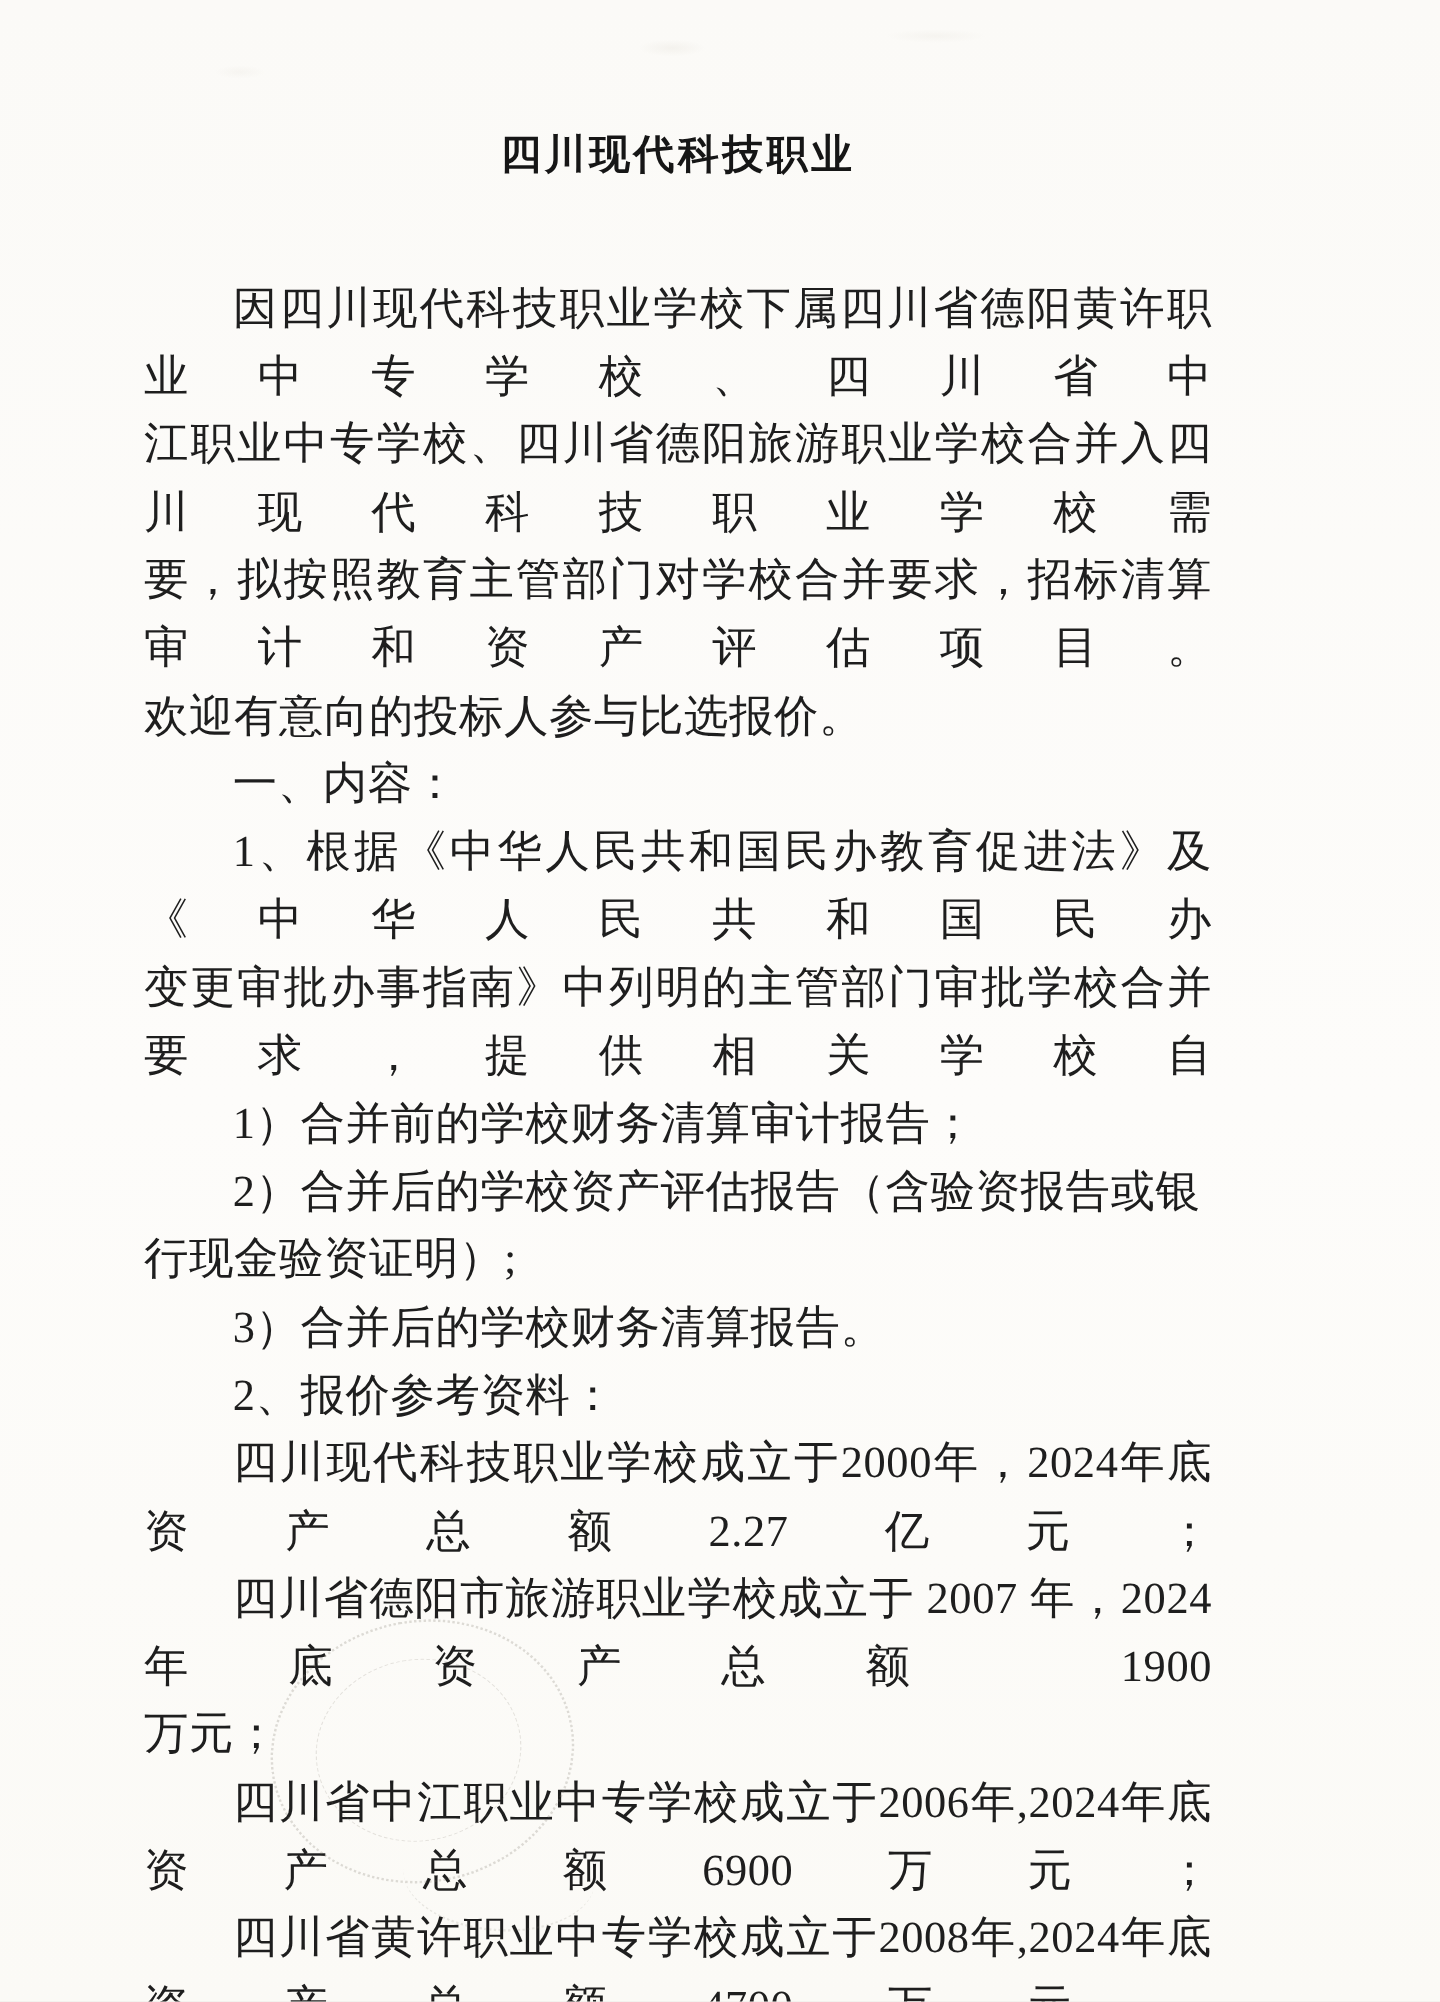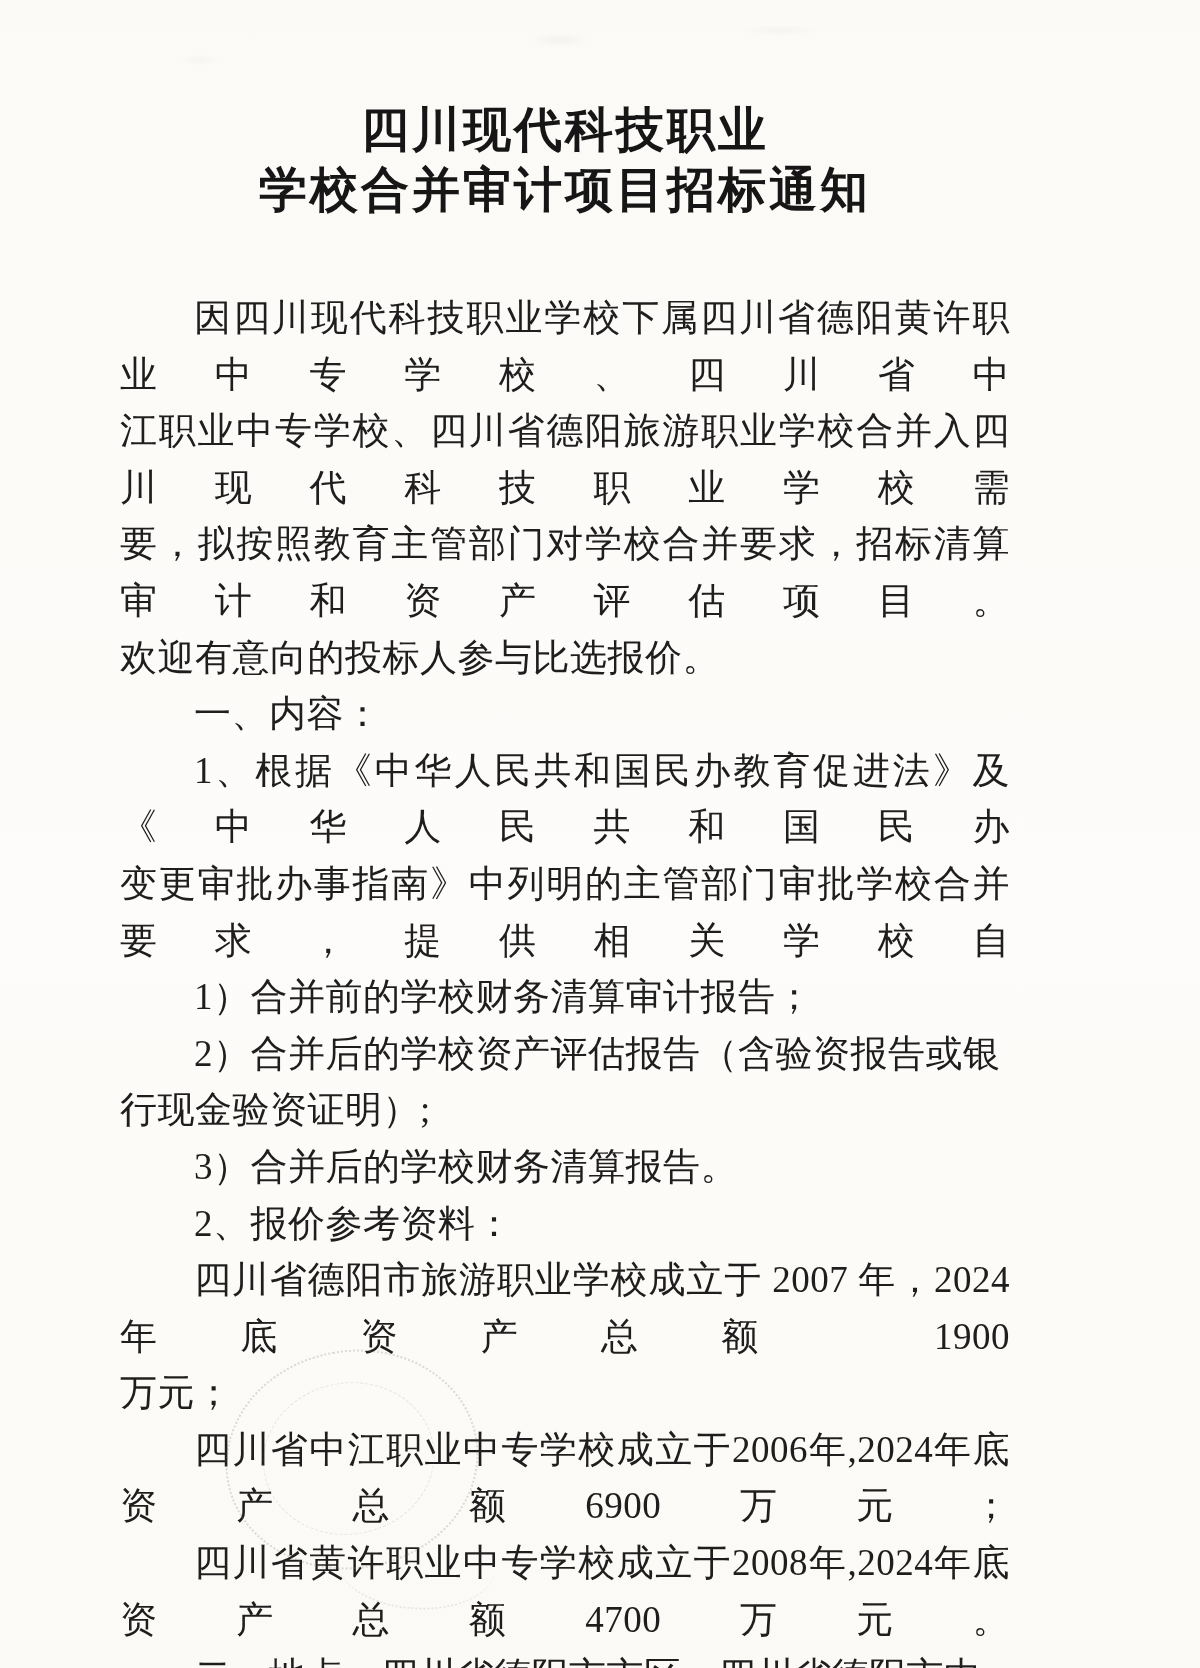--- a/index.html
+++ b/index.html
@@ -24,21 +24,21 @@
     height: 70px;
     background:
       radial-gradient(40px 10px at 560px 40px, rgba(180,170,150,0.10), transparent 70%),
       radial-gradient(60px 8px at 780px 30px, rgba(180,170,150,0.08), transparent 70%),
       radial-gradient(30px 8px at 200px 60px, rgba(180,170,150,0.07), transparent 70%);
   }
   .title-block {
     margin: 100px 190px 0 120px;
     text-align: center;
     font-weight: 600;
-    font-size: 48px;
+    font-size: 34px;
     line-height: 60px;
     letter-spacing: 3px;
     color: #161616;
   }
   .content {
     margin: 70px 190px 0 120px; 
   }
   .line {
     font-size: 37px;
     line-height: 56.6px;
@@ -83,35 +83,35 @@
   }
 </style>
 </head>
 <body>
 
 <div class="page">
   <div class="scan-noise"></div>
 
   <div class="title-block">
     <div>四川现代科技职业</div>
-    <div>学校合并审计项目招标通知</div>
   </div>
 
   <div class="content">
     <div class="line indent just">因四川现代科技职业学校下属四川省德阳黄许职业中专学校、四川省中</div>
     <div class="line just">江职业中专学校、四川省德阳旅游职业学校合并入四川现代科技职业学校需</div>
     <div class="line just">要，拟按照教育主管部门对学校合并要求，招标清算审计和资产评估项目。</div>
     <div class="line">欢迎有意向的投标人参与比选报价。</div>
     <div class="line indent">一、内容：</div>
     <div class="line indent just">1、根据《中华人民共和国民办教育促进法》及《中华人民共和国民办</div>
     <div class="line just">变更审批办事指南》中列明的主管部门审批学校合并要求，提供相关学校自</div>
     <div class="line indent">1）合并前的学校财务清算审计报告；</div>
     <div class="line indent">2）合并后的学校资产评估报告（含验资报告或银行现金验资证明）;</div>
     <div class="line indent">3）合并后的学校财务清算报告。</div>
     <div class="line indent">2、报价参考资料：</div>
+    <div class="line indent just">四川现代科技职业学校成立于2000年，2024年底资产总额2.27亿元；</div>
     <div class="line indent just">四川省德阳市旅游职业学校成立于 2007 年，2024 年底资产总额 1900</div>
     <div class="line">万元；</div>
     <div class="line indent just">四川省中江职业中专学校成立于2006年,2024年底资产总额6900万元；</div>
     <div class="line indent just">四川省黄许职业中专学校成立于2008年,2024年底资产总额4700万元。</div>
     <div class="line indent">二、地点：四川省德阳市市区、四川省德阳市中江县</div>
 
   </div>
 
   <div class="stamp-ghost"></div>
 </div>

